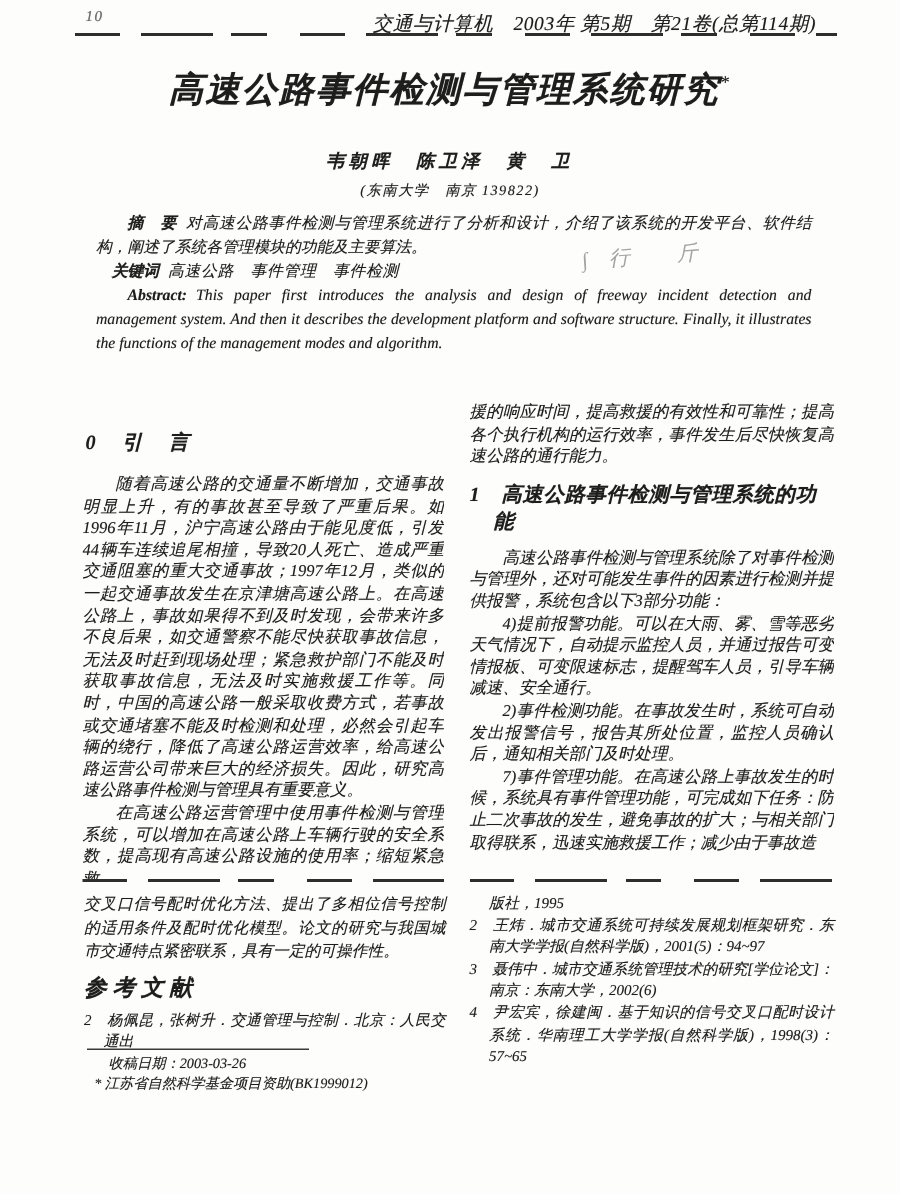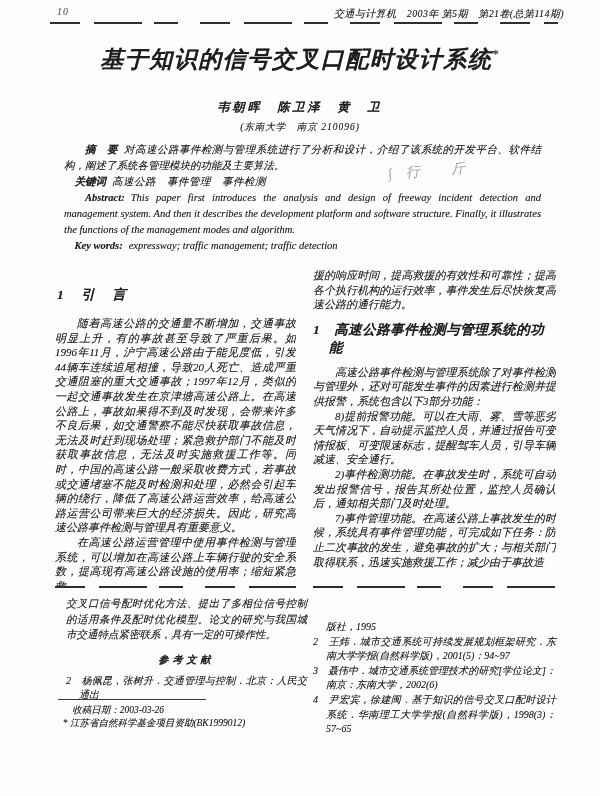--- a/index.html
+++ b/index.html
@@ -3,21 +3,21 @@
 <meta charset="utf-8">
 <style>
   html,body{margin:0;padding:0;background:#ffffff;}
   .page{
     position:relative;width:600px;height:796px;background:#fdfdfb;
     font-family:"Liberation Serif","DejaVu Serif",serif;color:#1d1d1d;
     text-shadow:0 0 .5px rgba(30,30,30,.45);overflow:hidden;font-style:italic;
   }
   .broken-rule{height:2px;background:repeating-linear-gradient(90deg,#2e2e2e 0 30px,transparent 30px 44px,#2e2e2e 44px 92px,transparent 92px 104px,#2e2e2e 104px 128px,transparent 128px 150px);}
   .hdr-pageno{position:absolute;top:6px;left:57px;font-size:10px;color:#6b6b6b;letter-spacing:1px;}
-  .hdr-info{position:absolute;top:7px;right:36px;font-size:10px;letter-spacing:.4px;margin-left:48px;}
+  .hdr-info{position:absolute;top:7px;right:56px;font-size:13px;letter-spacing:.4px;margin-left:48px;}
   .hdr-rule{position:absolute;top:22px;left:50px;width:508px;}
   .title{position:absolute;top:44px;left:0;width:100%;text-align:center;font-size:23px;font-weight:bold;letter-spacing:1.5px;}
   .title sup{font-size:12px;font-weight:normal;}
   .authors{position:absolute;top:99px;left:0;width:100%;text-align:center;font-size:12px;font-weight:bold;letter-spacing:3px;}
   .affil{position:absolute;top:121px;left:0;width:100%;text-align:center;font-size:9.5px;letter-spacing:1px;}
   .abs{position:absolute;top:142px;left:64px;width:477px;font-size:10.5px;line-height:16px;text-align:justify;}
   .abs p{margin:0;}
   .abs .lbl{font-weight:bold;margin-right:6px;}
   .abs-zh{text-indent:2em;}
   .kw-line{margin-top:1px;text-indent:1em;}
@@ -28,67 +28,66 @@
   .col{position:absolute;top:268px;height:318px;font-size:11px;line-height:14.6px;text-align:justify;overflow:hidden;}
   .col-left{left:55px;width:241px;}
   .col-right{left:313px;width:243px;}
   .col p{margin:0;text-indent:2em;}
   .col p.noindent{text-indent:0;}
   .sec-h{font-weight:bold;font-size:13.5px;line-height:18px;text-align:left;}
   .sec-h-0{margin:18px 0 12px 2px;letter-spacing:2px;text-indent:0;}
   .sec-h-1{margin:9px 0 8px;padding-left:16px;text-indent:-16px;letter-spacing:.5px;}
   .rule-l{position:absolute;top:586px;left:55px;width:241px;}
   .rule-r{position:absolute;top:586px;left:313px;width:243px;}
-  .tail-left{position:absolute;top:596px;left:66px;width:241px;font-size:10.5px;line-height:15.5px;text-align:justify;}
+  .tail-left{position:absolute;top:596px;left:56px;width:241px;font-size:10.5px;line-height:15.5px;text-align:justify;}
   .tail-left p{margin:0;}
-  .refs-h{text-align:center;font-weight:bold;font-size:10px;margin:9px 0 7px;letter-spacing:4px;}
+  .refs-h{text-align:left;font-weight:bold;font-size:15px;margin:9px 0 7px;letter-spacing:4px;}
   .ref-line{font-size:10px;line-height:14px;padding-left:13px;text-indent:-13px;}
   .tail-right{position:absolute;top:596px;left:313px;width:243px;font-size:10px;line-height:14.6px;text-align:justify;}
   .tail-right .ref{margin:0;padding-left:13px;text-indent:-13px;}
-  .tail-right .ref-cont{padding-left:13px;text-indent:0;margin-top:24px;}
+  .tail-right .ref-cont{padding-left:13px;text-indent:0;}
   .footnote{position:absolute;top:699px;left:58px;width:260px;font-size:9.5px;line-height:13px;}
   .footnote-rule{width:148px;border-top:1px solid #3a3a3a;margin-bottom:4px;}
   .footnote p{margin:0;}
   .fn-date{text-indent:1.5em;}
   .fn-fund{text-indent:.5em;}
 </style>
 </head>
 <body>
 
 <div class="page">
 
   <div class="hdr-pageno">10</div>
   <div class="hdr-info">交通与计算机　2003年 第5期　第21卷(总第114期)</div>
   <div class="hdr-rule broken-rule"></div>
 
-  <div class="title"><span>基于知识的信号交叉口配时设计系统</span><sup>*</sup></div>
+  <div class="title"><span>高速公路事件检测与管理系统研究</span><sup>*</sup></div>
 
   <div class="authors">韦朝晖　陈卫泽　黄　卫</div>
-  <div class="affil">(东南大学　南京 210096)</div>
+  <div class="affil">(东南大学　南京 139822)</div>
 
   <div class="abs">
     <p class="abs-zh"><span class="lbl">摘　要</span><span>对高速公路事件检测与管理系统进行了分析和设计，介绍了该系统的开发平台、软件结构，阐述了系统各管理模块的功能及主要算法。</span></p>
     <p class="kw-line"><span class="lbl">关键词</span><span class="kw-val">高速公路　事件管理　事件检测</span></p>
     <p class="abs-en"><span class="lbl">Abstract:</span><span>This paper first introduces the analysis and design of freeway incident detection and management system. And then it describes the development platform and software structure. Finally, it illustrates the functions of the management modes and algorithm.</span></p>
-    <p class="kw-en"><span class="lbl">Key words:</span><span>expressway; traffic management; traffic detection</span></p>
   </div>
 
   <div class="note-hand">∫行 斤</div>
 
   <div class="col col-left">
-    <div class="sec-h sec-h-0">1　引　言</div>
+    <div class="sec-h sec-h-0">0　引　言</div>
     <p>随着高速公路的交通量不断增加，交通事故明显上升，有的事故甚至导致了严重后果。如1996年11月，沪宁高速公路由于能见度低，引发44辆车连续追尾相撞，导致20人死亡、造成严重交通阻塞的重大交通事故；1997年12月，类似的一起交通事故发生在京津塘高速公路上。在高速公路上，事故如果得不到及时发现，会带来许多不良后果，如交通警察不能尽快获取事故信息，无法及时赶到现场处理；紧急救护部门不能及时获取事故信息，无法及时实施救援工作等。同时，中国的高速公路一般采取收费方式，若事故或交通堵塞不能及时检测和处理，必然会引起车辆的绕行，降低了高速公路运营效率，给高速公路运营公司带来巨大的经济损失。因此，研究高速公路事件检测与管理具有重要意义。</p>
     <p>在高速公路运营管理中使用事件检测与管理系统，可以增加在高速公路上车辆行驶的安全系数，提高现有高速公路设施的使用率；缩短紧急救</p>
   </div>
 
   <div class="col col-right">
     <p class="noindent">援的响应时间，提高救援的有效性和可靠性；提高各个执行机构的运行效率，事件发生后尽快恢复高速公路的通行能力。</p>
     <div class="sec-h sec-h-1">1　高速公路事件检测与管理系统的功能</div>
     <p>高速公路事件检测与管理系统除了对事件检测与管理外，还对可能发生事件的因素进行检测并提供报警，系统包含以下3部分功能：</p>
-    <p>8)提前报警功能。可以在大雨、雾、雪等恶劣天气情况下，自动提示监控人员，并通过报告可变情报板、可变限速标志，提醒驾车人员，引导车辆减速、安全通行。</p>
+    <p>4)提前报警功能。可以在大雨、雾、雪等恶劣天气情况下，自动提示监控人员，并通过报告可变情报板、可变限速标志，提醒驾车人员，引导车辆减速、安全通行。</p>
     <p>2)事件检测功能。在事故发生时，系统可自动发出报警信号，报告其所处位置，监控人员确认后，通知相关部门及时处理。</p>
     <p>7)事件管理功能。在高速公路上事故发生的时候，系统具有事件管理功能，可完成如下任务：防止二次事故的发生，避免事故的扩大；与相关部门取得联系，迅速实施救援工作；减少由于事故造</p>
   </div>
 
   <div class="rule-l broken-rule"></div>
   <div class="rule-r broken-rule"></div>
 
   <div class="tail-left">
     <p>交叉口信号配时优化方法、提出了多相位信号控制的适用条件及配时优化模型。论文的研究与我国城市交通特点紧密联系，具有一定的可操作性。</p>
     <div class="refs-h">参考文献</div>

